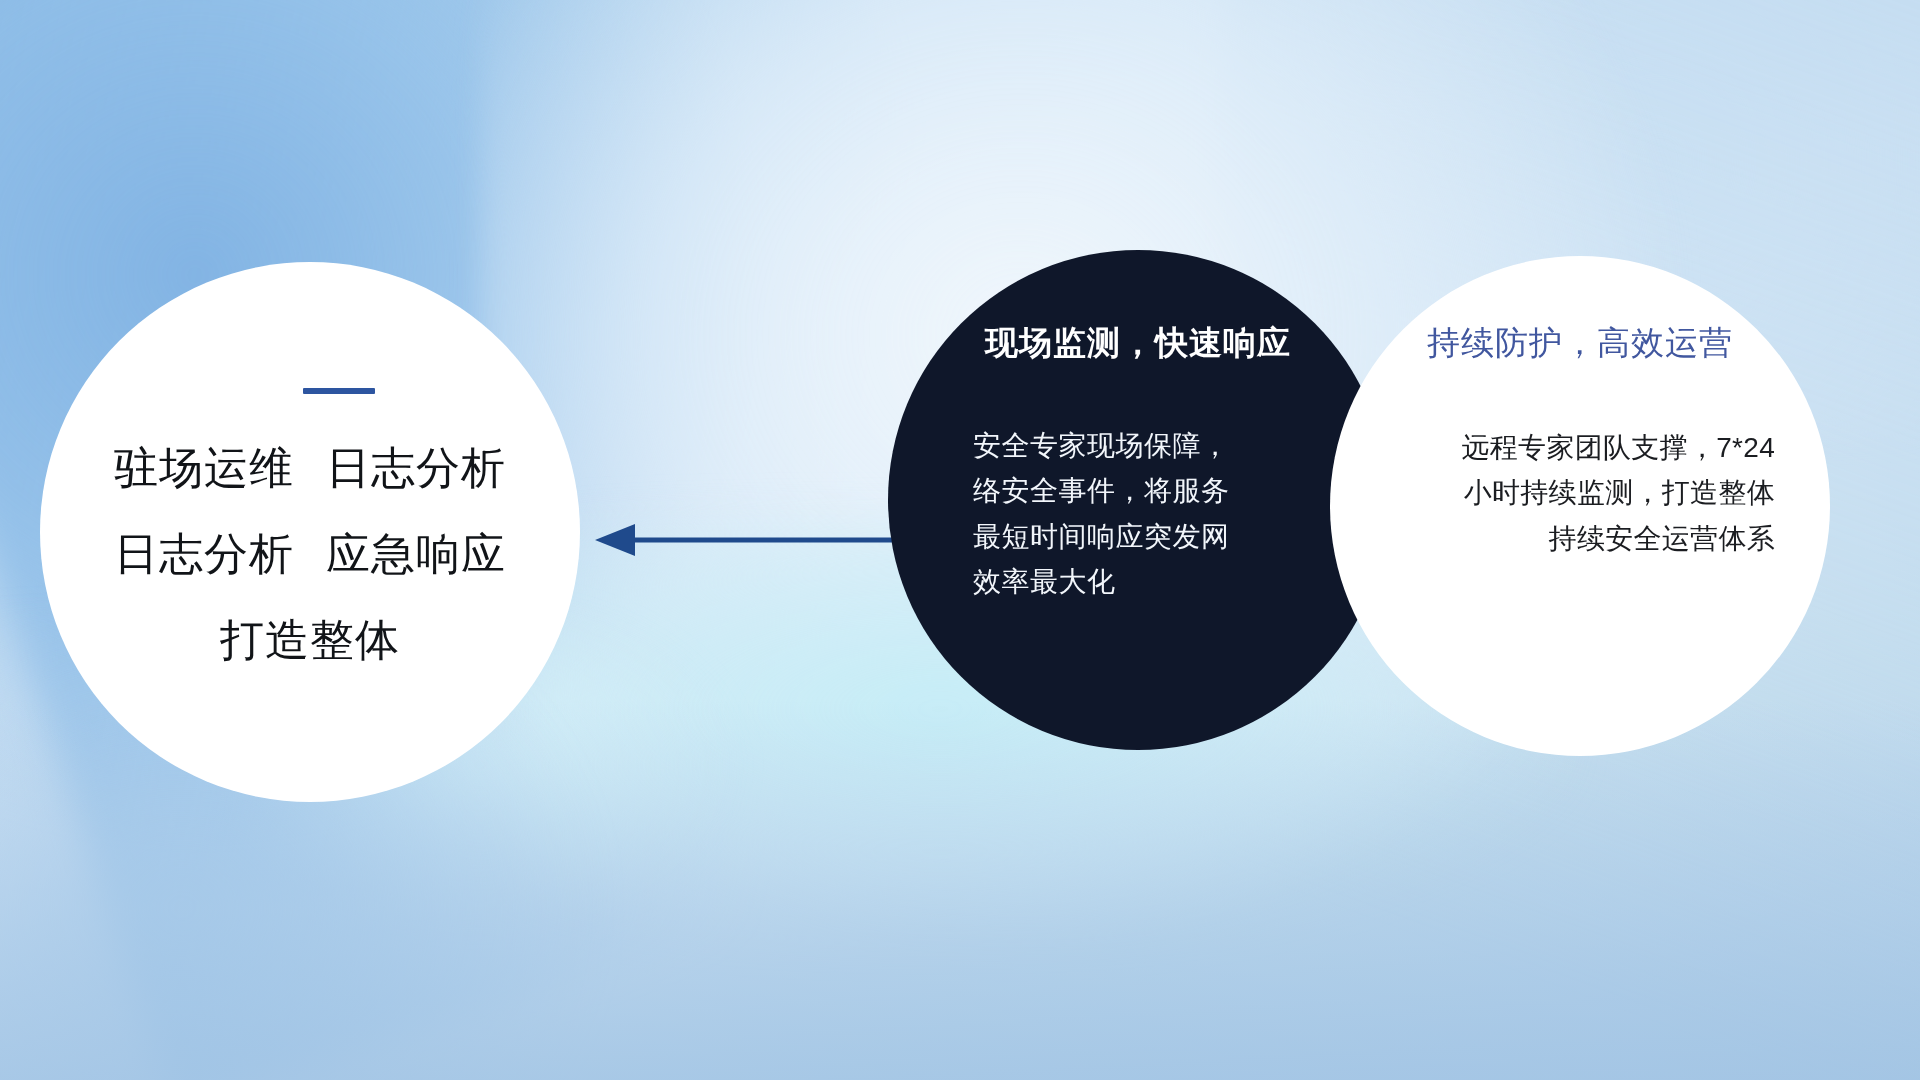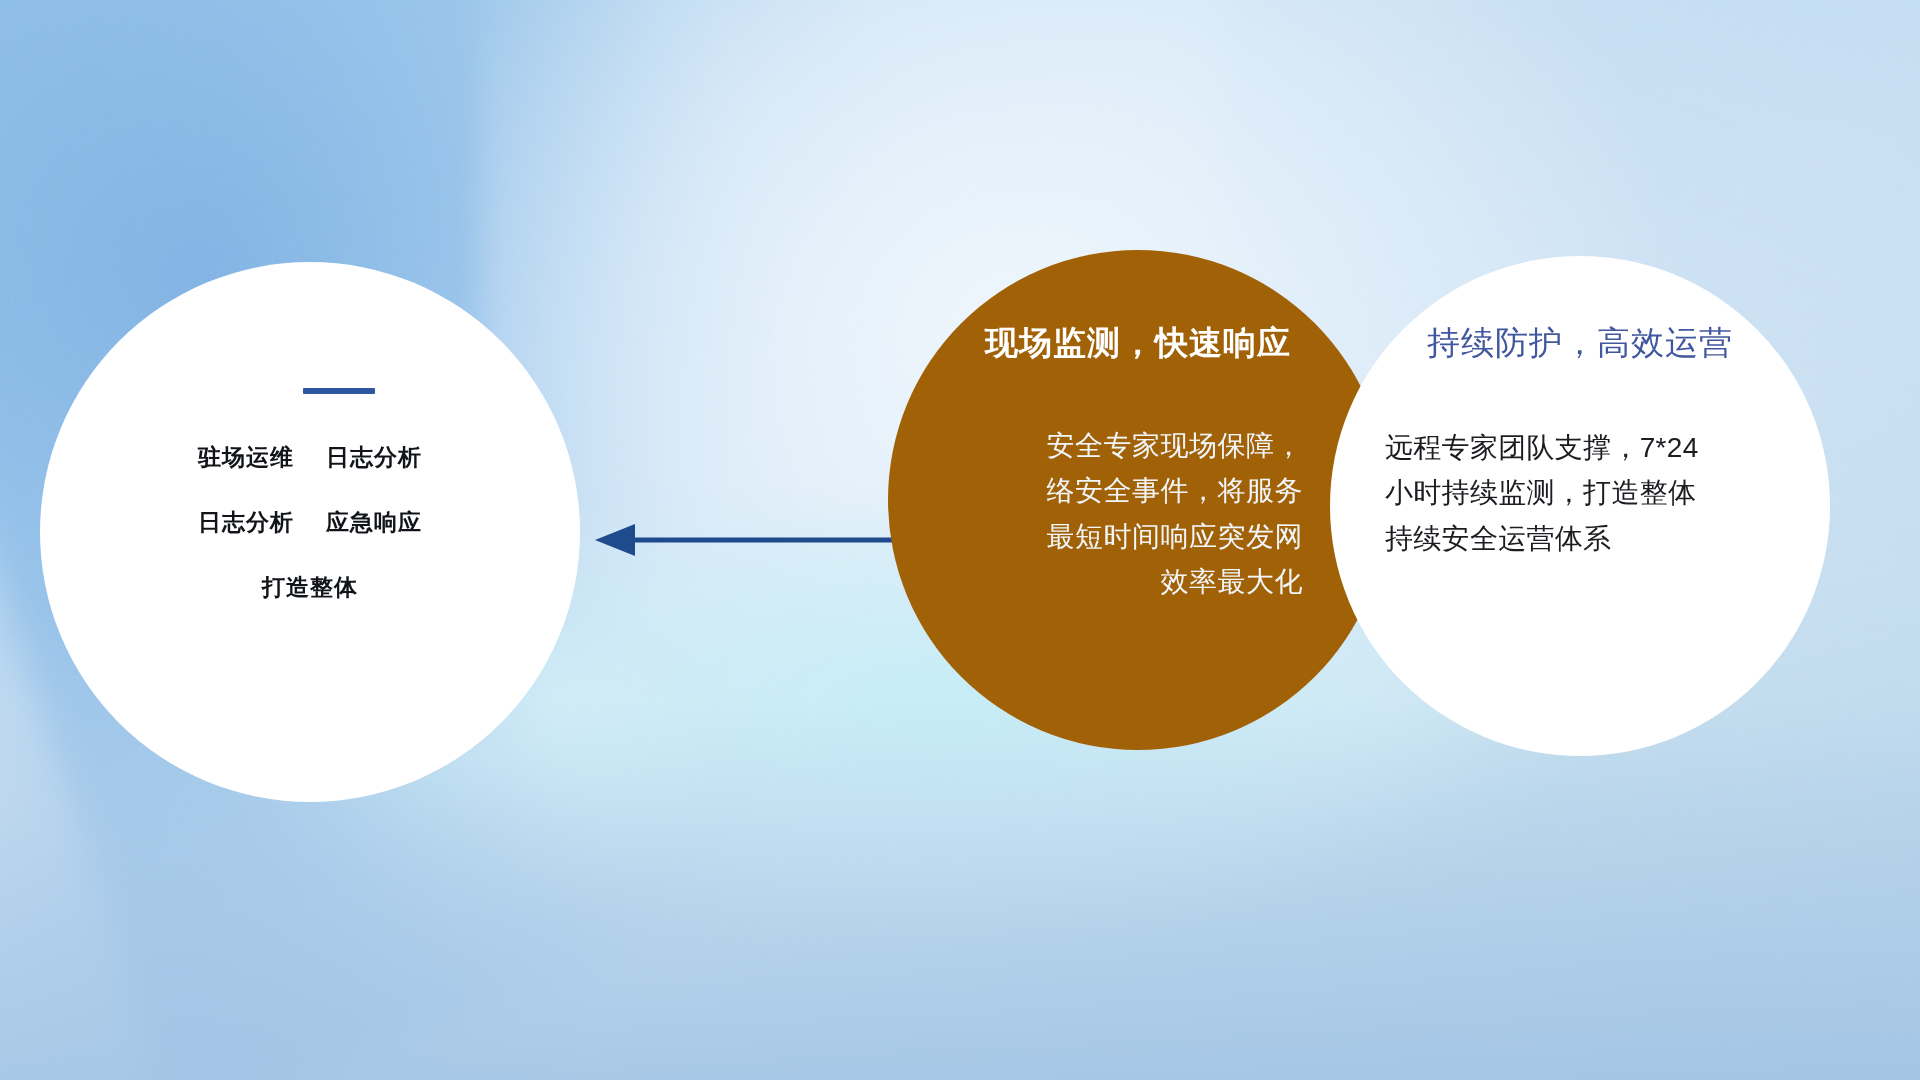--- a/index.html
+++ b/index.html
@@ -84,55 +84,55 @@
     left:40px;top:262px;width:540px;height:540px;
     background:#ffffff;
     justify-content:flex-start;
     padding-top:126px;
   }
   .circle-left .accent{
     width:72px;height:6px;background:#2d55a0;border-radius:1px;
     margin-left:58px;margin-bottom:52px;
   }
   .circle-left .line{
-    font-size:23px;font-weight:bold;color:#111418;
+    font-size:44px;font-weight:normal;color:#111418;
     letter-spacing:1px;line-height:1;margin-bottom:42px;white-space:nowrap;
   }
   .circle-left .line .gap{display:inline-block;width:32px;}
   .circle-left .line.last{margin-bottom:0;}
 
   .circle-mid{
     left:888px;top:250px;width:500px;height:500px;
-    background:#a16207;
+    background:#0f172a;
     z-index:2;
     justify-content:flex-start;
     padding-top:76px;
   }
   .circle-mid .title{
     font-size:33px;font-weight:bold;color:#ffffff;white-space:nowrap;
     letter-spacing:1px;line-height:1;margin-bottom:64px;
   }
   .circle-mid .body{
-    font-size:28px;color:#f2f6fb;line-height:1.62;text-align:right;
+    font-size:28px;color:#f2f6fb;line-height:1.62;text-align:left;
     width:330px;letter-spacing:.5px;font-family:Liberation Serif, serif;
   }
 
   .circle-right{
     left:1330px;top:256px;width:500px;height:500px;
     background:#ffffff;
     z-index:3;
     justify-content:flex-start;
     padding-top:70px;
   }
   .circle-right .title{
     font-size:33px;font-weight:normal;color:#41579f;white-space:nowrap;
     letter-spacing:1px;line-height:1;margin-bottom:66px;
   }
   .circle-right .body{
-    font-size:28px;color:#1b1d21;line-height:1.62;text-align:left;
+    font-size:28px;color:#1b1d21;line-height:1.62;text-align:right;
     width:390px;letter-spacing:.3px;
   }
   .body-line{display:block;}
 </style>
 </head>
 <body>
 
 <div id="stage">
 
   <div class="bg-base"></div>

